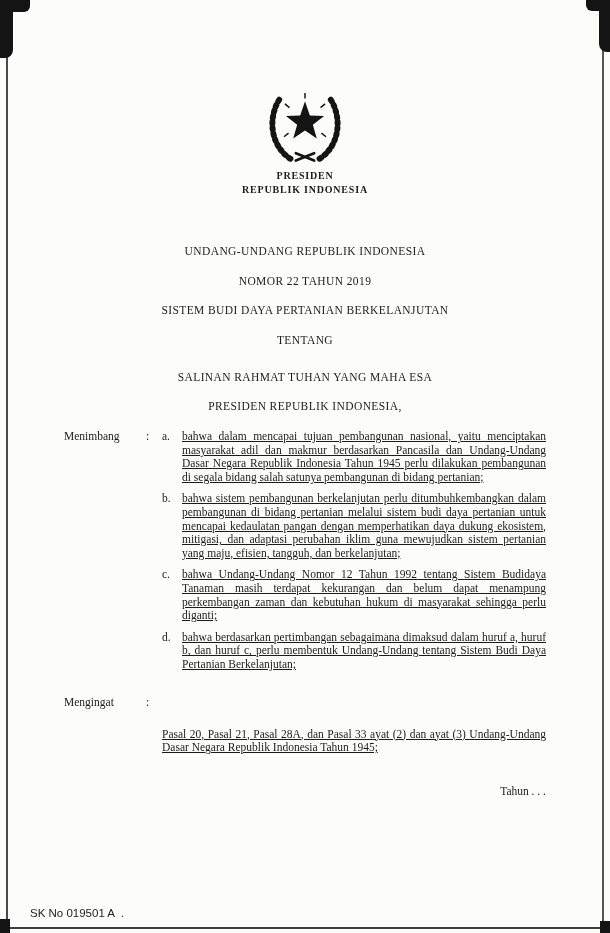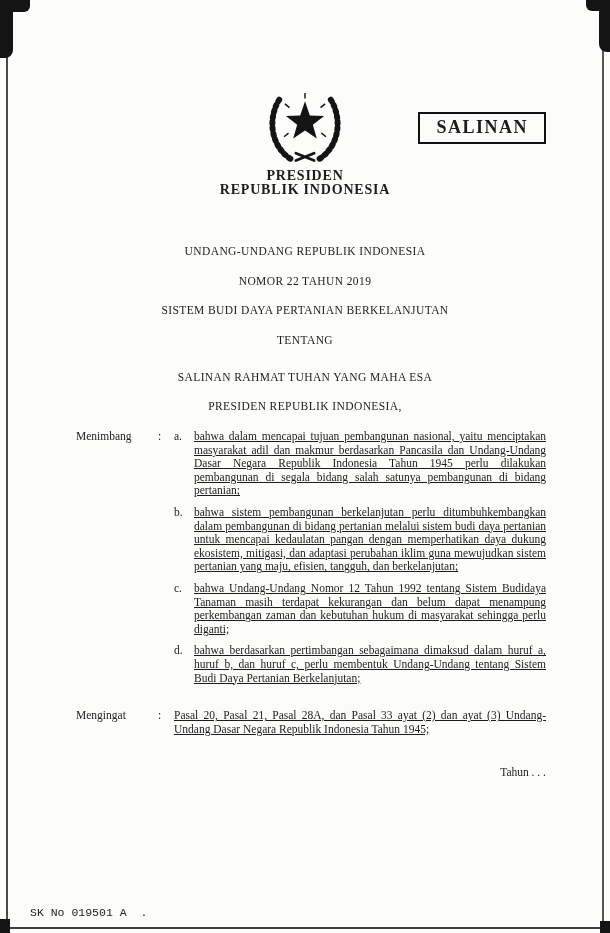--- a/index.html
+++ b/index.html
@@ -32,47 +32,47 @@
   .salinan-box{
     position:absolute;top:112px;right:64px;
     border:2.5px solid #111;
     padding:3px 16px 4px 16px;
     font-size:18px;font-weight:bold;letter-spacing:1.5px;
     background:#fcfcfa;
   }
   .letterhead{
     position:absolute;top:169px;left:0;width:100%;
     text-align:center;font-weight:bold;
-    font-size:14px;line-height:14px;letter-spacing:0.8px;
+    font-size:10px;line-height:14px;letter-spacing:0.8px;
   }
   .title-block{
     position:absolute;top:245px;left:0;width:100%;
     text-align:center;font-size:11.5px;letter-spacing:0.4px;
   }
   .title-block p{margin:0 0 17.5px 0;}
   .title-block p.gap-big{margin-top:25px;}
 
   .body-block{
-    position:absolute;top:430px;left:76px;right:64px;
+    position:absolute;top:430px;left:64px;right:64px;
     font-size:11.5px;line-height:13.6px;
   }
   .clause{display:flex;align-items:flex-start;}
   .clause-label{width:82px;flex:0 0 82px;}
   .clause-colon{width:16px;flex:0 0 16px;}
   .clause-content{flex:1;}
   .item{display:flex;margin:0 0 8px 0;}
   .item-marker{width:20px;flex:0 0 20px;}
   .item-text{flex:1;text-align:justify;text-decoration:underline;}
   .mengingat{margin-top:16px;}
-  .mengingat .item-text{text-align:justify;}
+  .mengingat .item-text{text-align:justify;margin-top:32px;}
   .catchword{margin-top:30px;text-align:right;font-size:11.5px;}
 
   .sk-number{
     position:absolute;left:30px;bottom:14px;
-    font-family:Liberation Mono, monospace;
+    font-family:Liberation Sans, sans-serif;
     font-size:11.5px;color:#222;white-space:pre;
   }
 </style>
 </head>
 <body>
 
 <div class="page">
 
   <div class="scan-frame"></div>
   <div class="corner c-tl-v"></div>
@@ -95,23 +95,20 @@
         <line x1="67" y1="28" x2="72" y2="24"></line>
         <line x1="33" y1="28" x2="28" y2="24"></line>
         <line x1="68" y1="56" x2="73" y2="60"></line>
         <line x1="32" y1="56" x2="27" y2="60"></line>
       </g>
 
       <polygon fill="#141414" points="50,21 55.3,36.7 71,37.2 58.6,46.8 62.9,61.8 50,53 37.1,61.8 41.4,46.8 29.1,37.2 44.7,36.7"></polygon>
     </svg>
   </div>
 
-  <div class="salinan-box">
-    <span>SALINAN</span>
-  </div>
 
   <div class="letterhead">
     <div>PRESIDEN</div>
     <div>REPUBLIK INDONESIA</div>
   </div>
 
   <div class="title-block">
     <p>UNDANG-UNDANG REPUBLIK INDONESIA</p>
     <p>NOMOR 22 TAHUN 2019</p>
     <p>SISTEM BUDI DAYA PERTANIAN BERKELANJUTAN</p>

